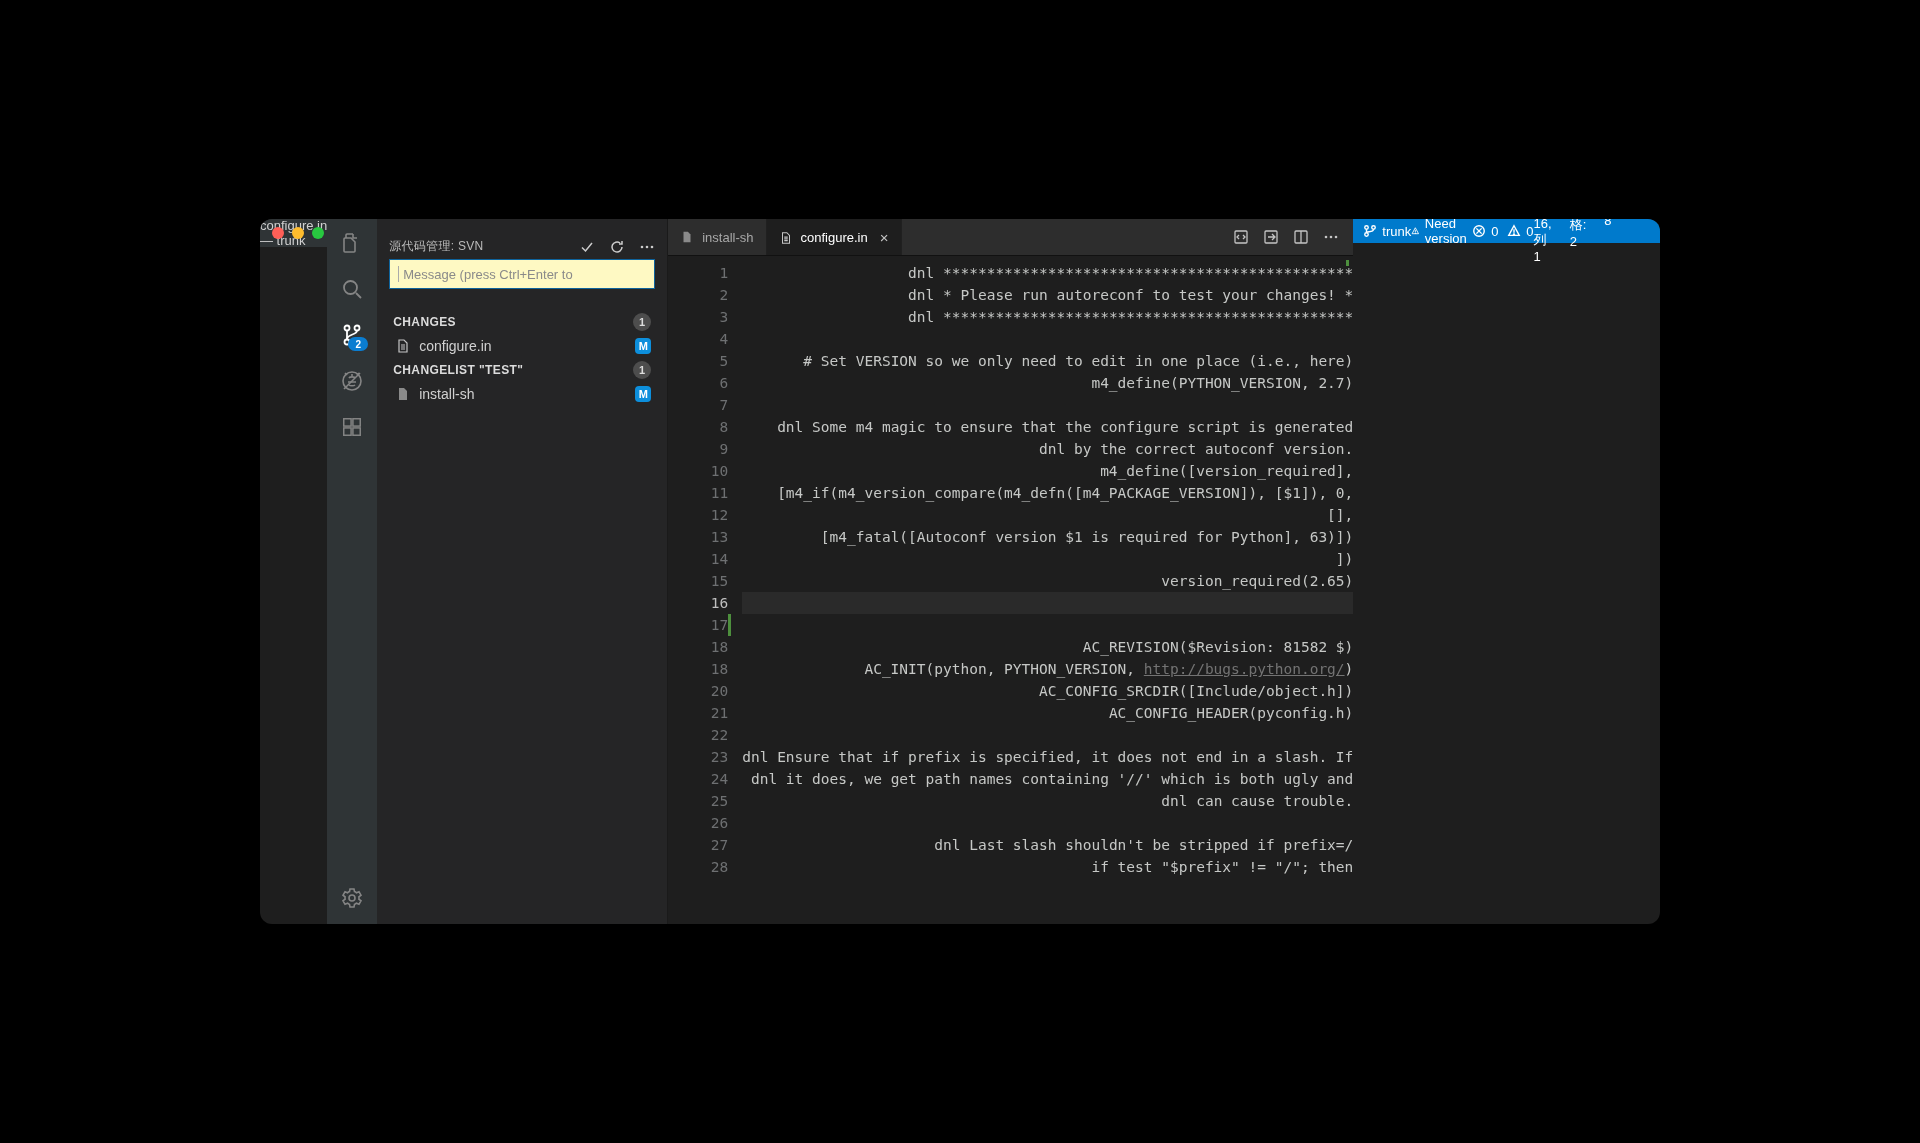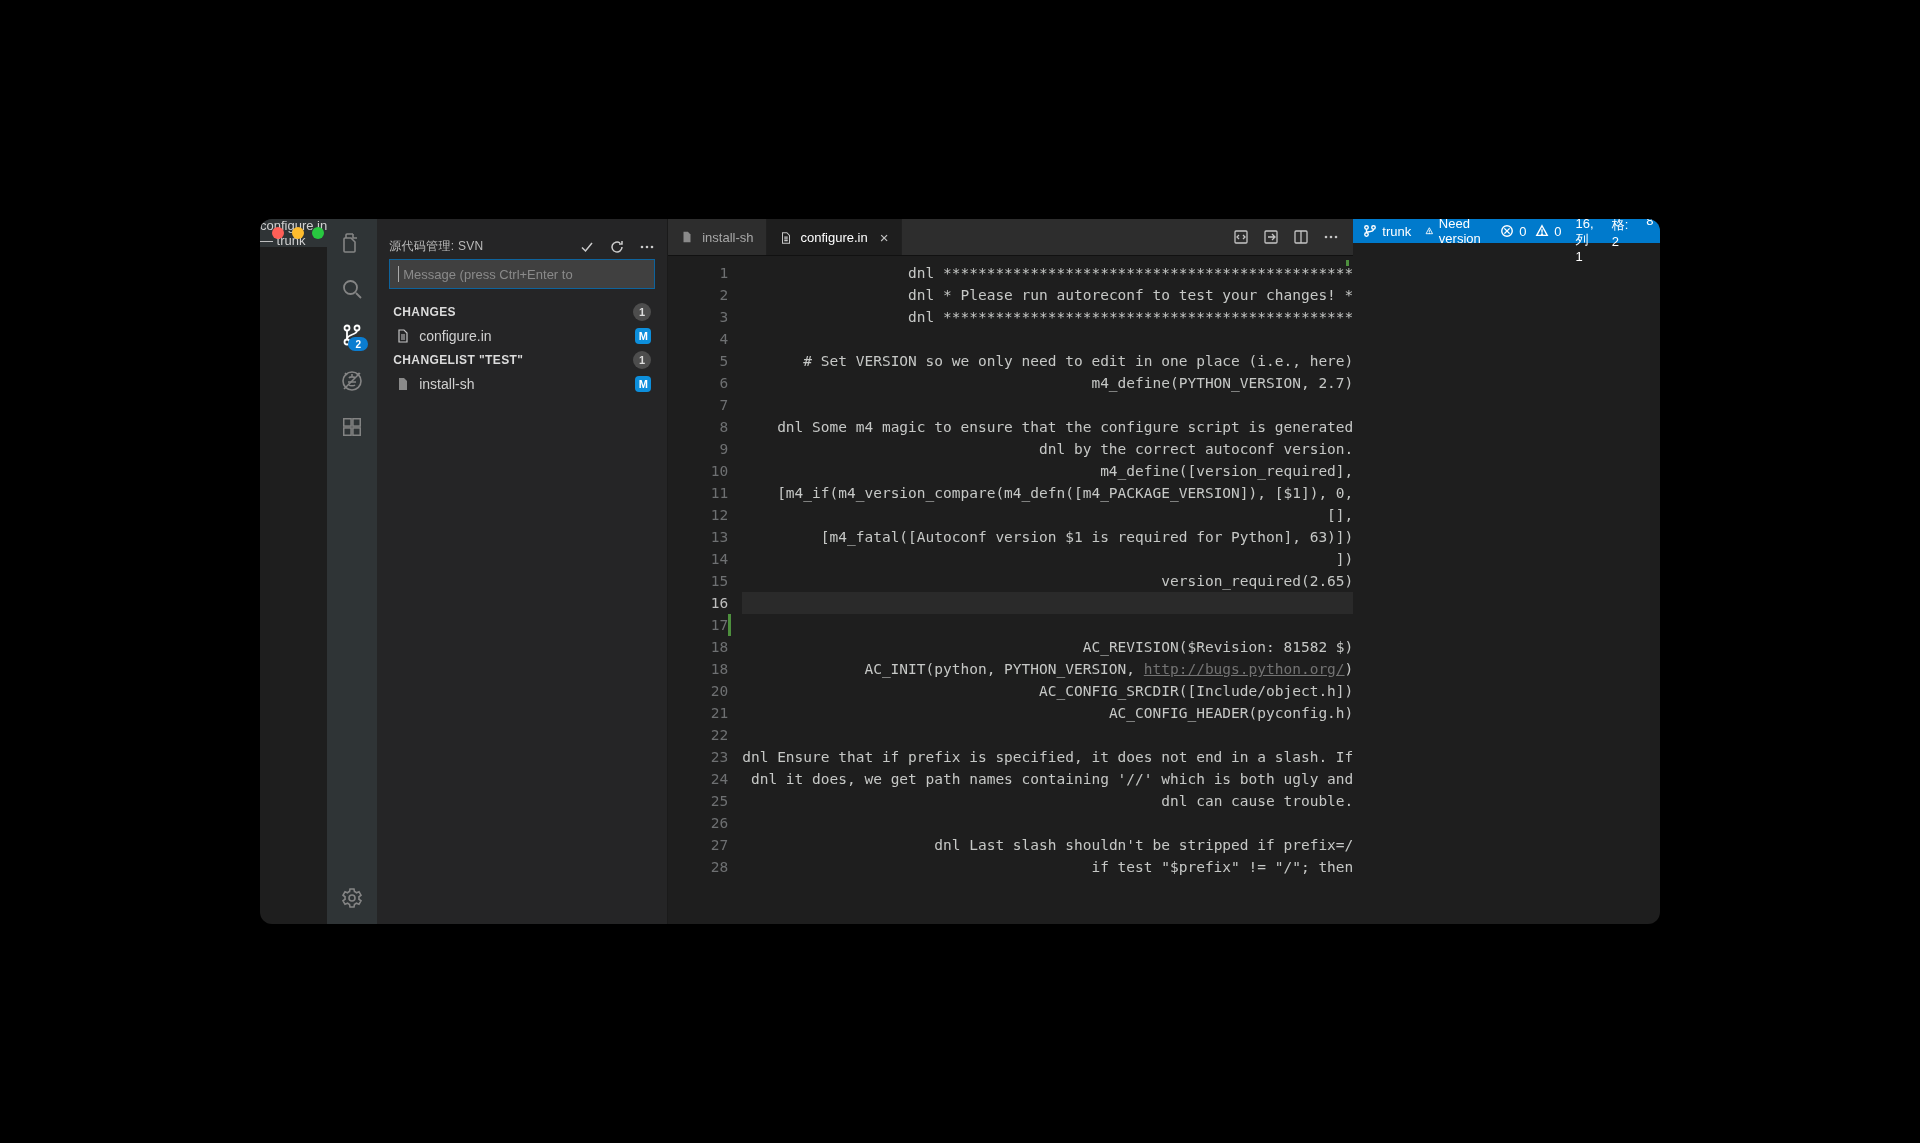--- a/index.html
+++ b/index.html
@@ -77,23 +77,23 @@
     border-right:1px solid #1a1a1a;
   }
   .side-header{
     height:36px;display:flex;align-items:flex-end;
     padding:0 12px;gap:6px;
   }
   .side-title{font-size:12px;color:#bbb;letter-spacing:.3px;flex:1;}
   .side-actions{display:flex;gap:14px;}
   .side-actions .icn{width:16px;height:16px;color:#ccc;}
   .commit-box{
-    margin:4px 12px 10px;
+    margin:4px 12px 20px;
     border:1px solid #0e639c;
-    background:#404040;
+    background:#fef9c3;
     height:28px;display:flex;align-items:center;padding:0 8px;
     font-size:13px;color:#8a8a8a;
   }
   .section-hdr{
     display:flex;align-items:center;padding:4px 16px;
     font-size:12px;color:#dcdcdc;font-weight:700;letter-spacing:.4px;text-align:right;
   }
   .section-hdr .count{
     margin-left:auto;background:var(--pill);color:#ddd;
     min-width:18px;height:18px;border-radius:9px;font-size:11px;
@@ -146,21 +146,21 @@
   .code .row.cur{background:#2a2a2a;}
   .link{color:#737373;text-decoration:underline;}
   .diff-add{
     position:absolute;left:60px;width:3px;height:22px;background:#4d8f3d;
   }
   .minimap{position:absolute;right:4px;top:4px;width:3px;height:6px;background:#4d8f3d;}
   
   .statusbar{
     height:24px;background:var(--blue);
     display:flex;align-items:center;font-size:13px;color:#fff;
-    padding:0 10px;gap:14px;
+    padding:0 10px;
   }
   .statusbar .grp{display:flex;align-items:center;gap:5px;}
   .statusbar .right{margin-left:auto;display:flex;gap:18px;align-items:flex-start;}
   svg{display:block;}
 </style>
 </head>
 <body>
 
 <div class="window">
 

